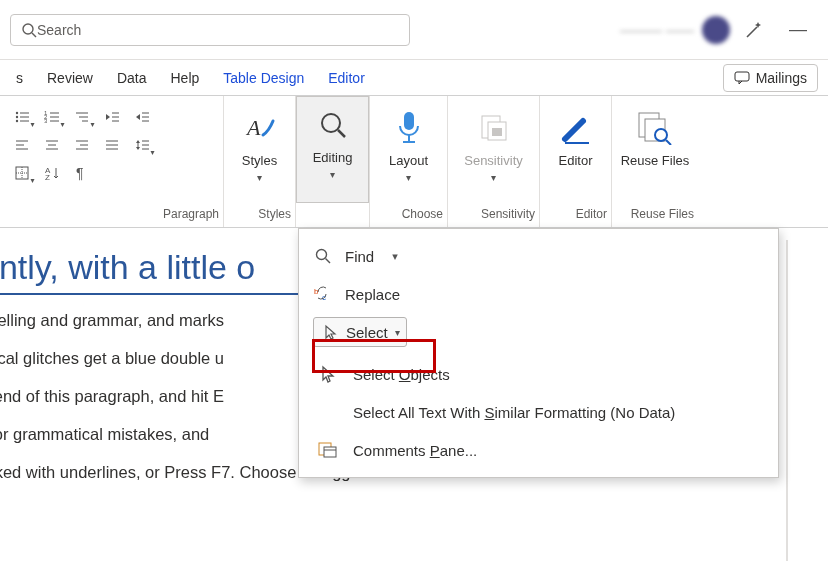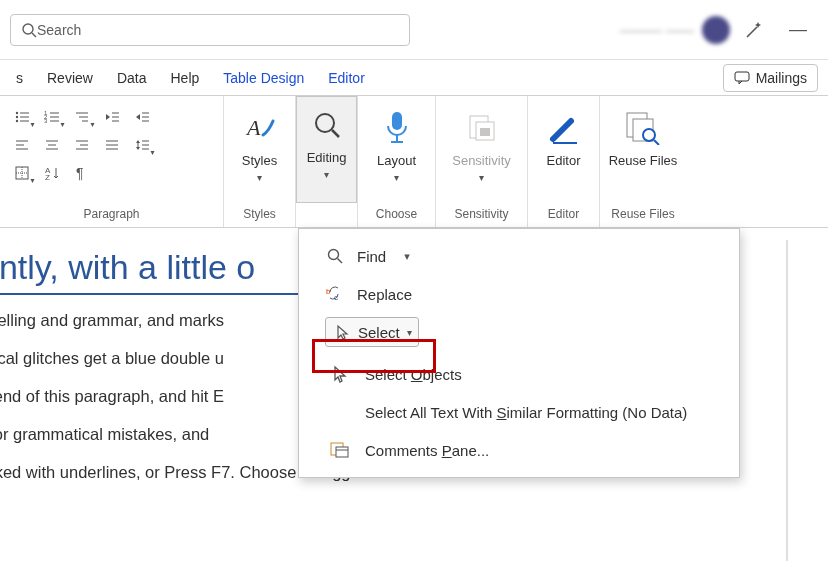--- a/index.html
+++ b/index.html
@@ -101,21 +101,21 @@
     flex: 1;
     display: flex;
     align-items: flex-start;
     justify-content: center;
   }
   .group-label {
     font-size: 12px;
     color: #605e5c;
     padding: 4px 0 6px 0;
     width: 100%;
-    text-align: center;
+    text-align: right;
     position: relative;
   }
   
   .para-grid {
     display: grid;
     grid-template-columns: repeat(7, 28px);
     grid-auto-rows: 26px;
     gap: 2px;
     padding-top: 4px;
   }
@@ -182,25 +182,25 @@
     right: 40px; top: 240px;
     bottom: 0;
     width: 2px;
     background: #e1dfdd;
   }
   
   .dropdown {
     position: absolute;
     left: 298px;
     top: 228px;
-    width: 442px;
+    width: 481px;
     background: #fff;
     border: 1px solid #c8c6c4;
     box-shadow: 2px 4px 10px rgba(0,0,0,.2);
-    padding: 8px 16px;
+    padding: 8px 4px;
   }
   .dd-item {
     display: flex;
     align-items: center;
     height: 38px;
     padding: 0 10px;
     gap: 12px;
     cursor: pointer;
     font-size: 15px;
   }
@@ -404,21 +404,21 @@
             <path d="M20 24 q6 -4 10 -14" stroke="#2b7cd3" stroke-width="3" fill="none" stroke-linecap="round"></path>
           </svg>
         </div>
         <div class="lbl">Styles</div>
         <div class="chev">▾</div>
       </div>
     </div>
     <div class="group-label">Styles</div>
   </div>
 
-  <div class="group" style="width:62px;padding:0">
+  <div class="group" style="width:74px;padding:0">
     <div class="group-body" style="width:100%">
       <div class="big-btn active" style="width:100%">
         <div class="icon-slot">
           <svg width="30" height="30" viewBox="0 0 30 30">
             <circle cx="13" cy="13" r="9" stroke="#444" stroke-width="2" fill="none"></circle>
             <line x1="20" y1="20" x2="27" y2="27" stroke="#444" stroke-width="2.5"></line>
           </svg>
         </div>
         <div class="lbl">Editing</div>
         <div class="chev">▾</div>

